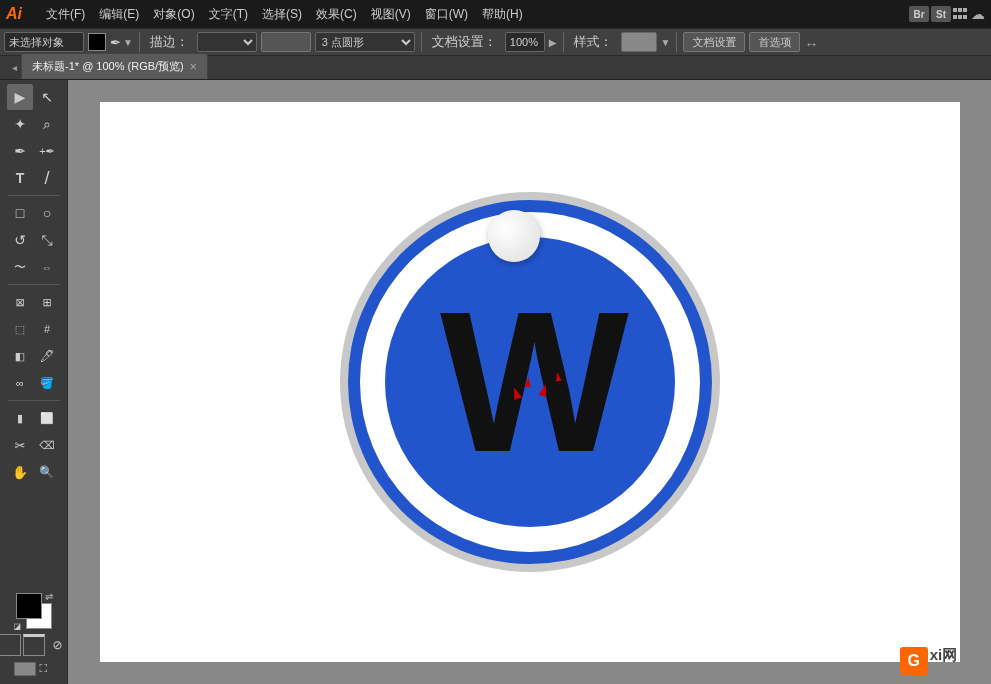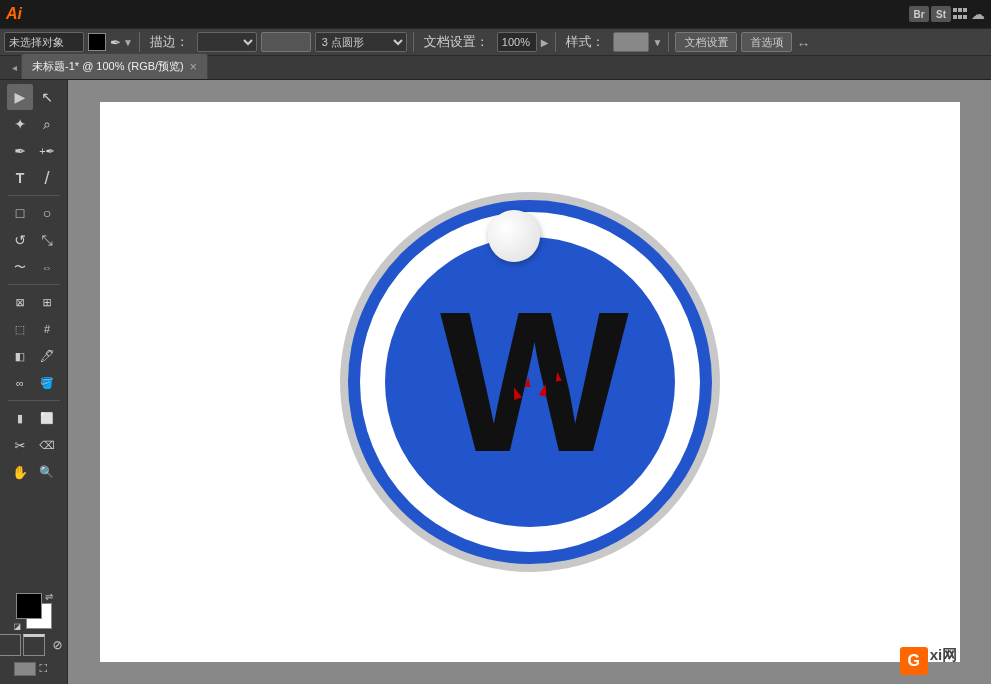--- a/index.html
+++ b/index.html
@@ -353,20 +353,31 @@
       border-radius: 3px;
       display: flex; align-items: center; justify-content: center;
       color: #fff; font-weight: bold; font-size: 16px;
     }
   </style>
 </head>
 <body>
 
 <div id="titlebar">
   <span class="ai-logo">Ai</span>
+  <div class="menu-items">
+    <span class="menu-item">文件(F)</span>
+    <span class="menu-item">编辑(E)</span>
+    <span class="menu-item">对象(O)</span>
+    <span class="menu-item">文字(T)</span>
+    <span class="menu-item">选择(S)</span>
+    <span class="menu-item">效果(C)</span>
+    <span class="menu-item">视图(V)</span>
+    <span class="menu-item">窗口(W)</span>
+    <span class="menu-item">帮助(H)</span>
+  </div>
   <div class="right-icons">
     <div class="bridge-icon">Br</div>
     <div class="stock-icon">St</div>
     <div class="grid-icon">
       <span></span>
         <span></span>
         <span></span>
         <span></span>
         <span></span>
         <span></span>
@@ -383,21 +394,21 @@
   <div class="pen-icon-btn">
     <span style="font-size:13px;color:#ccc;">✒</span>
     <span style="font-size:10px;color:#aaa;">▼</span>
   </div>
   <div class="divider"></div>
   <span class="toolbar-label">描边：</span>
   <select class="toolbar-select" style="width:60px;">
     <option></option>
   </select>
   <input class="toolbar-input" style="width: 50px; background: rgb(85, 85, 85); border-color: rgb(119, 119, 119);" value="">
-  <select class="toolbar-select" style="width:92px;">
+  <select class="toolbar-select" style="width:100px;">
     <option>3 点圆形</option>
   </select>
   <div class="divider"></div>
   <span class="toolbar-label">文档设置：</span>
   <input class="toolbar-input" style="width: 40px;" value="100%">
   <span style="color:#aaa;font-size:10px;">▶</span>
   <div class="divider"></div>
   <span class="toolbar-label">样式：</span>
   <input class="toolbar-input" style="width: 36px; background: rgb(136, 136, 136);" value="">
   <span style="color:#aaa;font-size:10px;">▼</span>

